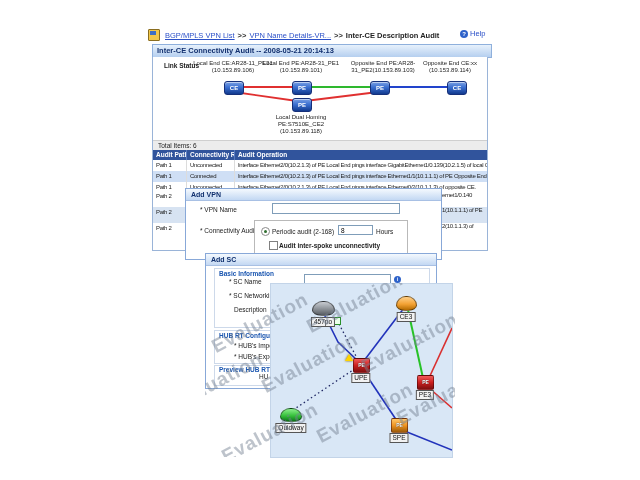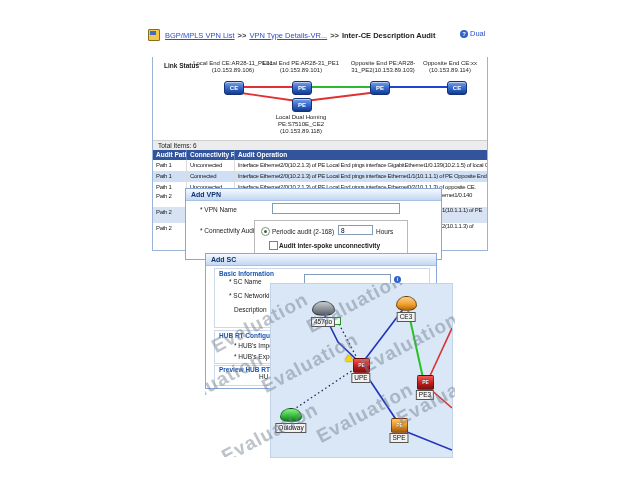--- a/index.html
+++ b/index.html
@@ -81,29 +81,30 @@
 </style>
 </head>
 <body>
 
 <div class="screen">
 
   <div class="abs crumb">
     <span class="crumb-icon"></span>
     <span class="link">BGP/MPLS VPN List</span>
     <span class="sep">&gt;&gt;</span>
-    <span class="link">VPN Type Details-VR...</span>
+    <span class="link">VPN Name Details-VR...</span>
     <span class="sep">&gt;&gt;</span>
     <span class="cur">Inter-CE Description Audit</span>
   </div>
   <div class="help">
     <span class="help-circ">?</span>
-    <span>Dual</span>
-  </div>
-
+    <span>Help</span>
+  </div>
+
+  <div class="abs hdrbar">Inter-CE Connectivity Audit -- 2008-05-21 20:14:13</div>
 
   <div class="abs panel">
     <span class="abs lbl-linkstatus">Link Status</span>
 
     <svg class="abs" style="left:0;top:0;" width="334" height="193">
       <line x1="89" y1="30" x2="139" y2="30" stroke="#e03030" stroke-width="1.8"></line>
       <line x1="157" y1="30" x2="217" y2="30" stroke="#2eb82e" stroke-width="2.2"></line>
       <line x1="235" y1="30" x2="294" y2="30" stroke="#2244cc" stroke-width="1.8"></line>
       <line x1="81" y1="35" x2="144" y2="44" stroke="#e03030" stroke-width="1.8"></line>
       <line x1="225" y1="35" x2="152" y2="44" stroke="#e03030" stroke-width="1.8"></line>

